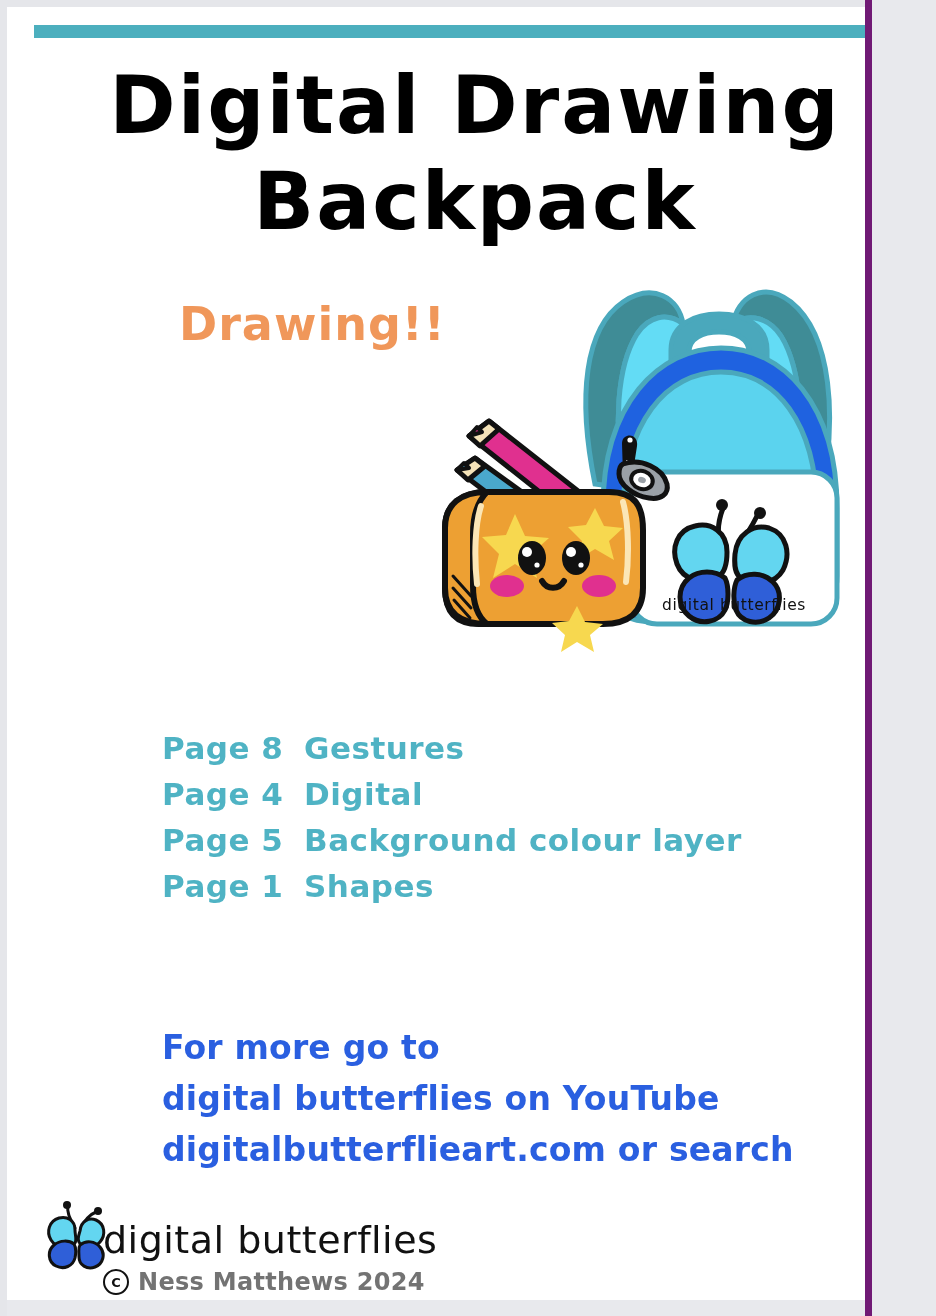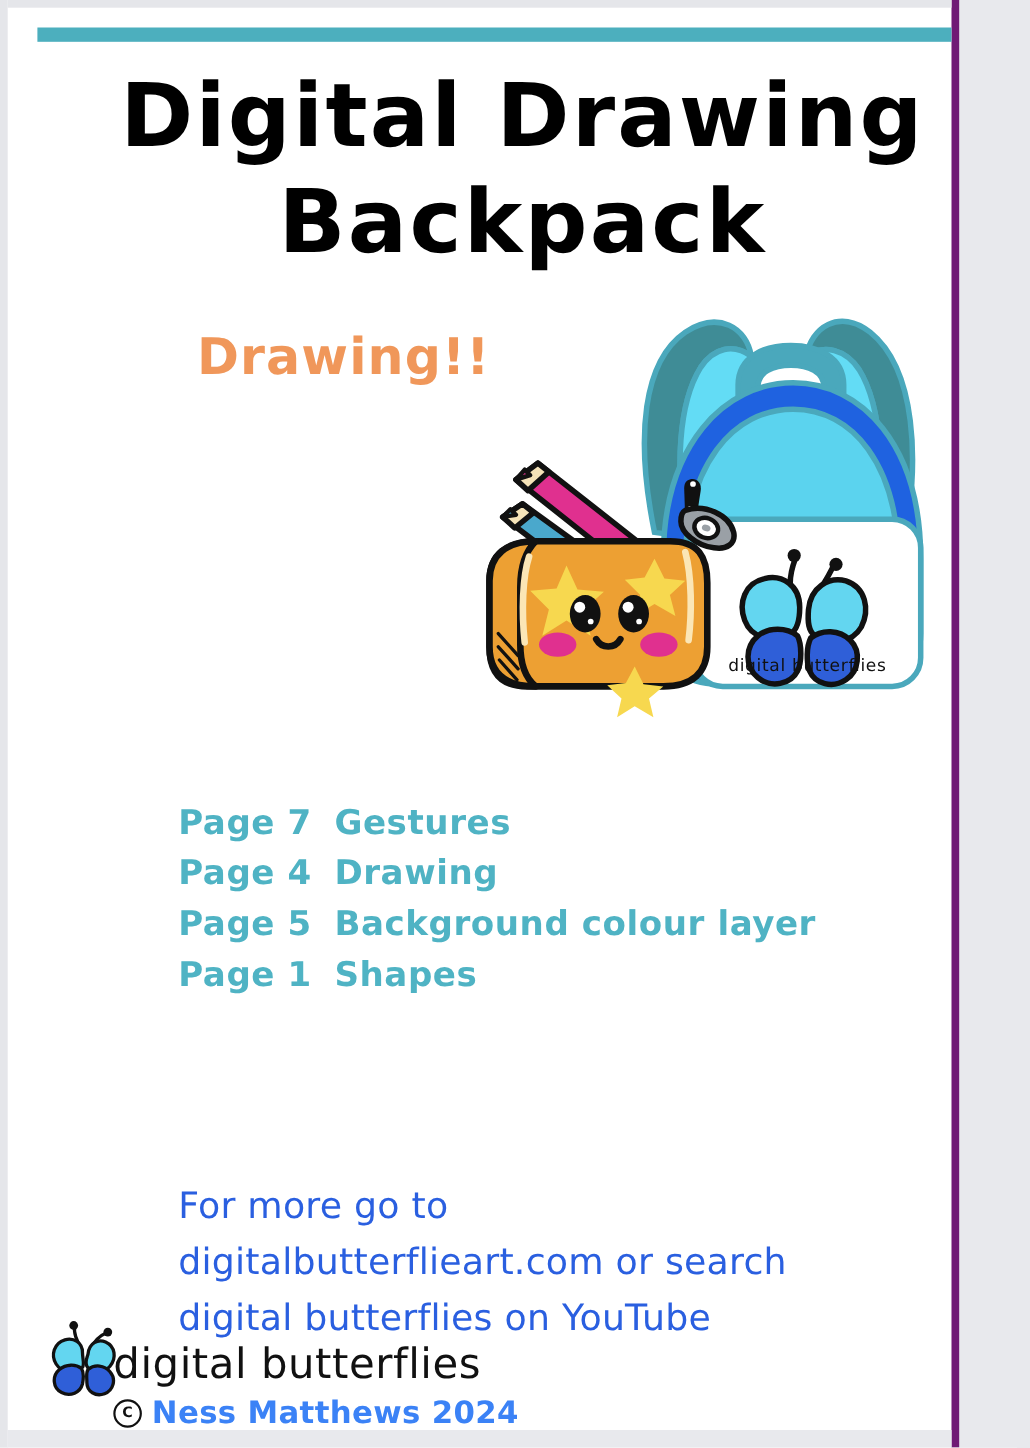--- a/index.html
+++ b/index.html
@@ -110,25 +110,24 @@
   .toc-label { flex: 1 1 auto; }
 
   
   .promo {
     position: absolute;
     left: 155px;
     top: 1022px;
     width: 740px;
     color: #2a5fe0;
     font-family: "DejaVu Sans", sans-serif;
-    font-weight: 400;
+    font-weight: 700;
     font-size: 33px;
     line-height: 51px;
     letter-spacing: 0.2px;
-    margin-top: 48px;
   }
   .promo div { white-space: nowrap; }
 
   
   .footer {
     position: absolute;
     left: 34px;
     top: 1196px;
     width: 420px;
     height: 104px;
@@ -172,22 +171,22 @@
     border-radius: 50%;
     font-size: 13px;
     font-weight: 700;
     font-family: "DejaVu Sans", sans-serif;
     color: #111;
     line-height: 1;
   }
   .copy-text {
     font-family: "DejaVu Sans", sans-serif;
     font-weight: 700;
-    font-size: 28px;
-    color: #3b82f6;
+    font-size: 24px;
+    color: #737373;
     letter-spacing: 0.3px;
   }
 </style>
 </head>
 <body>
 
 <div class="page">
 
   <div class="top-rule"></div>
 
@@ -289,41 +288,41 @@
         <circle cx="154" cy="289" r="2.6" fill="#ffffff"></circle>
         <path d="M115 305 C120 314 132 314 137 305" fill="none" stroke="#111111" stroke-width="6" stroke-linecap="round"></path>
         <ellipse cx="80" cy="310" rx="17" ry="11" fill="#e0308f"></ellipse>
         <ellipse cx="172" cy="310" rx="17" ry="11" fill="#e0308f"></ellipse>
       </g>
     </svg>
   </div>
 
   <div class="toc">
     <div class="toc-row">
-      <span class="toc-page">Page 7</span>
+      <span class="toc-page">Page 8</span>
       <span class="toc-label">Gestures</span>
     </div>
     <div class="toc-row">
       <span class="toc-page">Page 4</span>
-      <span class="toc-label">Drawing</span>
+      <span class="toc-label">Digital</span>
     </div>
     <div class="toc-row">
       <span class="toc-page">Page 5</span>
       <span class="toc-label">Background colour layer</span>
     </div>
     <div class="toc-row">
       <span class="toc-page">Page 1</span>
       <span class="toc-label">Shapes</span>
     </div>
   </div>
 
   <div class="promo">
     <div>For more go to</div>
+    <div>digital butterflies on YouTube</div>
     <div>digitalbutterflieart.com or search</div>
-    <div>digital butterflies on YouTube</div>
   </div>
 
   <div class="footer">
     <div class="footer-logo">
       <svg viewBox="0 0 72 72" xmlns="http://www.w3.org/2000/svg">
         <path d="M34 30 C28 20 26 12 27 8" fill="none" stroke="#111111" stroke-width="3" stroke-linecap="round"></path>
         <path d="M40 30 C44 22 50 16 55 14" fill="none" stroke="#111111" stroke-width="3" stroke-linecap="round"></path>
         <circle cx="26" cy="7" r="4" fill="#111111"></circle>
         <circle cx="57" cy="13" r="4" fill="#111111"></circle>
         <path d="M34 32 C34 22 26 18 18 20 C8 23 5 34 10 42 C15 50 28 52 34 45 C36 42 34 37 34 32 Z" fill="#63d6f0" stroke="#111111" stroke-width="3" stroke-linejoin="round"></path>

